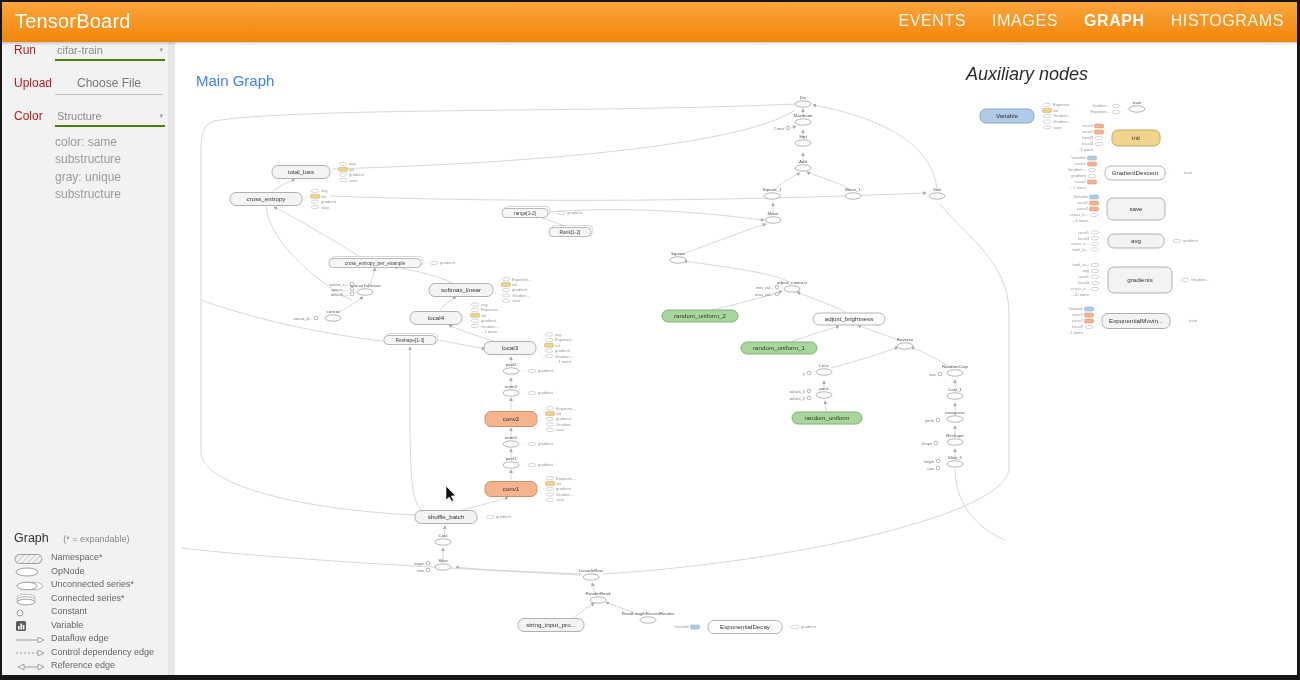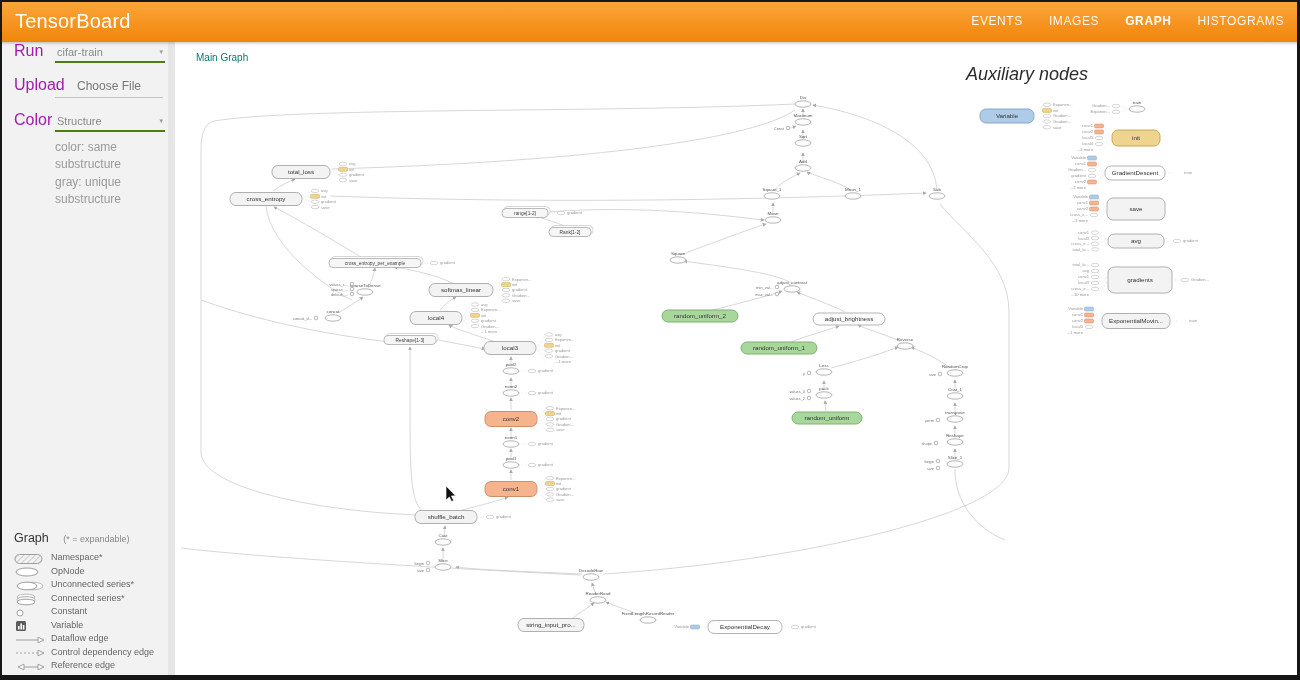--- a/index.html
+++ b/index.html
@@ -9,44 +9,44 @@
   .frame.top{left:0;top:0;width:1300px;height:2px;}
   .frame.left{left:0;top:0;width:2px;height:680px;}
   .frame.right{right:0;top:0;width:3px;height:680px;}
   .frame.bottom{left:0;bottom:0;width:1300px;height:5px;}
   
   .header{position:absolute;left:0;top:0;width:1300px;height:42px;
     background:linear-gradient(180deg,#fba73e 0%,#f6921e 60%,#ef860b 100%);
     display:flex;align-items:center;box-shadow:0 1px 3px rgba(0,0,0,.25);z-index:10;}
   .header .title{color:#fff;font-size:20px;font-weight:500;padding-left:15px;letter-spacing:.2px;}
   .header .tabs{margin-left:auto;display:flex;gap:26px;padding-right:16px;}
-  .header .tab{color:rgba(255,255,255,.92);font-size:12px;font-weight:500;letter-spacing:.6px;cursor:pointer;}
+  .header .tab{color:rgba(255,255,255,.92);font-size:16px;font-weight:500;letter-spacing:.6px;cursor:pointer;}
   .header .tab.active{color:#fff;font-weight:700;}
   
   .sidebar{position:absolute;left:0;top:42px;width:175px;height:638px;background:#f2f2f2;z-index:5;}
   .sidebar .scrollstrip{position:absolute;right:0;top:0;width:7px;height:638px;background:#e6e6e6;}
   .fitrow{display:flex;align-items:center;margin:12px 0 14px 14px;}
   .fitrow .fitlabel{font-size:11px;color:#666;margin-left:16px;}
   .ctl{display:flex;align-items:baseline;margin:0 0 13px 14px;}
-  .ctl .lbl{font-size:16px;color:#a21caf;font-weight:500;width:41px;}
+  .ctl .lbl{font-size:12px;color:#b91c1c;font-weight:500;width:41px;}
   .select{width:108px;border-bottom:2px solid #4d7c0f;color:#8a8a8a;font-size:11px;
     padding:2px 0 3px 2px;position:relative;cursor:pointer;}
   .select .arrow{position:absolute;right:2px;top:4px;font-size:7px;color:#999;}
   .choosefile{width:108px;border-bottom:1px solid #c3c3c3;text-align:center;color:#777;
     font-size:12px;padding:2px 0 4px 0;cursor:pointer;}
   .hint{font-size:12px;color:#9a9a9a;margin-left:55px;line-height:1.45;margin-top:-6px;}
   .legend{position:absolute;left:0;top:486px;width:168px;}
   .legend .lhead{margin:0 0 6px 14px;}
   .legend .lhead .g{font-size:12.5px;color:#333;font-weight:500;margin-right:10px;}
   .legend .lhead .exp{font-size:9px;color:#888;}
   .lrow{display:flex;height:13.5px;margin-left:14px;}
   .lrow .licon{width:34px;display:flex;justify-content:flex-start;align-items:center;}
   .lrow .ltext{font-size:9px;color:#666;margin-left:3px;}
   
-  .main-title{position:absolute;left:196px;top:52px;font-size:10px;color:#0f766e;z-index:4;}
+  .main-title{position:absolute;left:196px;top:72px;font-size:15px;color:#3b82f6;z-index:4;}
   .aux-title{position:absolute;left:966px;top:64px;font-size:18px;color:#2b2b2b;z-index:4;font-style:italic;}
   #graph-svg{position:absolute;left:175px;top:42px;z-index:3;}
   text{font-family:"Liberation Sans",sans-serif;}
 </style>
 </head>
 <body>
 
 <div class="frame top"></div>
 <div class="frame left"></div>
 <div class="frame right"></div>

